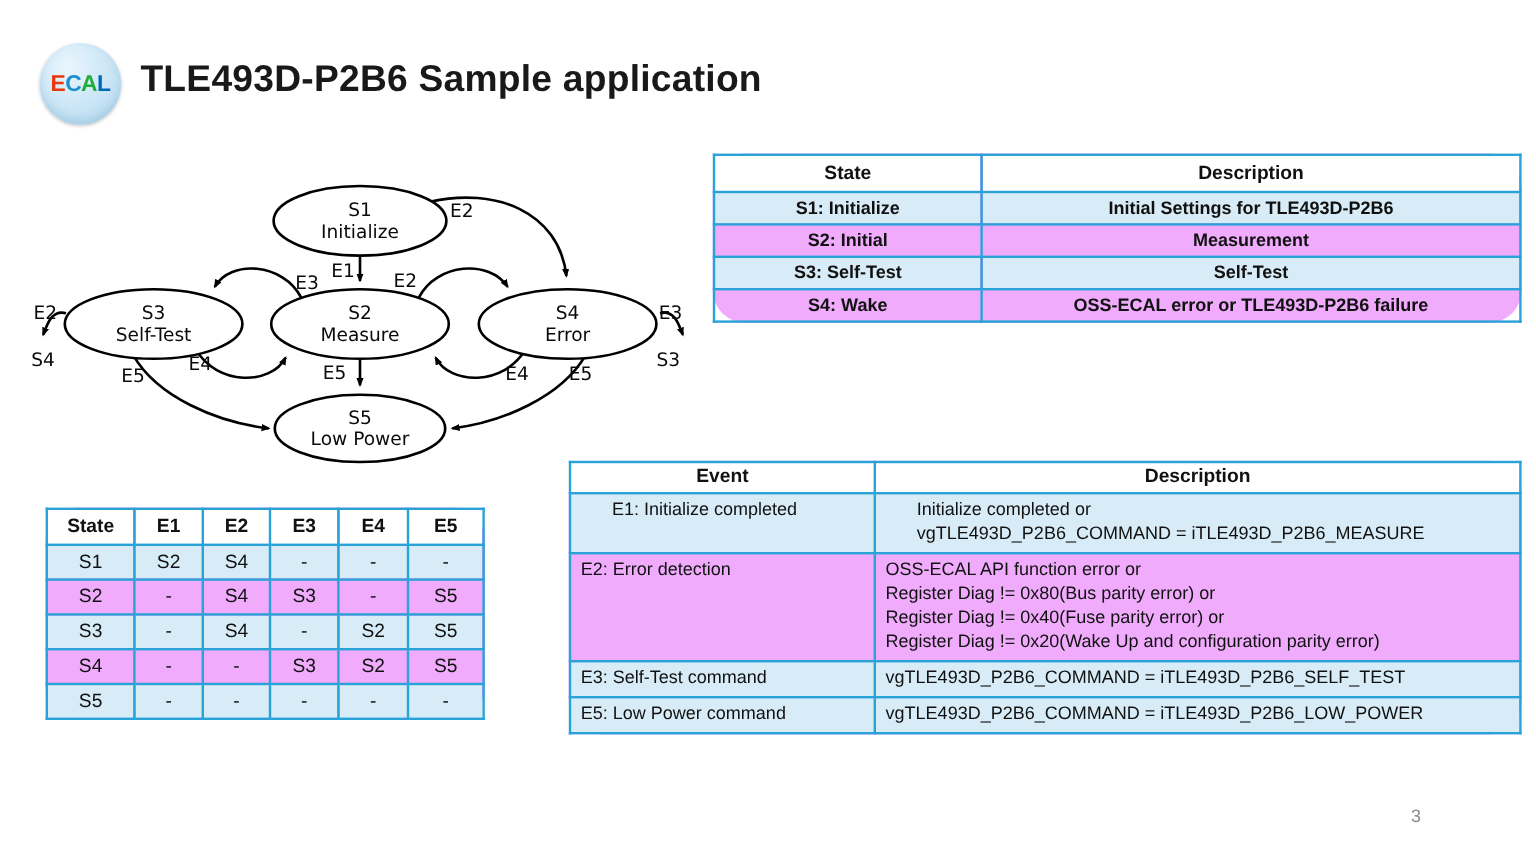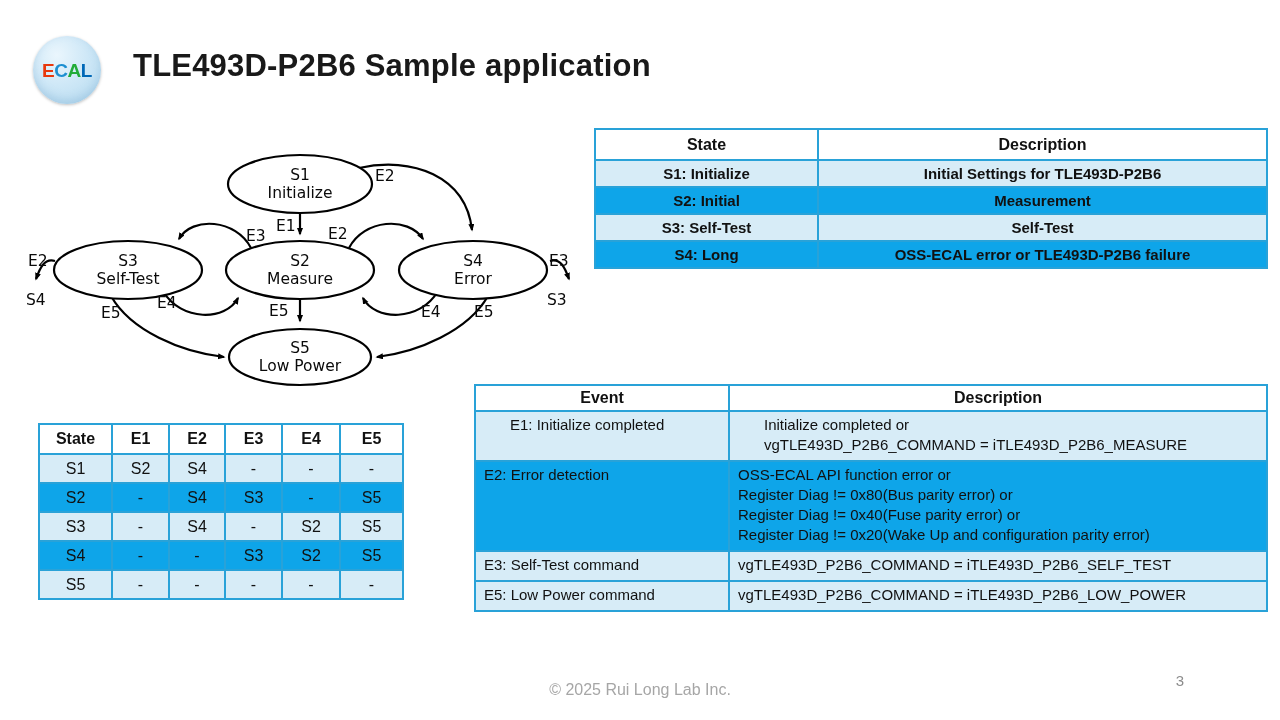--- a/index.html
+++ b/index.html
@@ -14,31 +14,31 @@
 
   
   #logo{position:absolute;left:33px;top:36px;width:68px;height:68px;border-radius:50%;
         background:radial-gradient(circle at 35% 28%, #eaf6fd 0%, #cfe8f7 45%, #b3d9ef 100%);
         box-shadow:0 1px 3px rgba(0,0,0,.25), inset 0 -4px 8px rgba(120,170,205,.35);
         display:flex;align-items:center;justify-content:center;
         font-weight:700;font-size:19px;letter-spacing:-.5px;}
   #logo span{line-height:1;}
   .lg-e{color:#e8380d;} .lg-c{color:#1d8fd1;} .lg-a{color:#22ac38;} .lg-l{color:#0068b7;}
   #title{position:absolute;left:117px;top:48px;font-size:31px;font-weight:700;
-         letter-spacing:.2px;color:var(--text-dark);white-space:nowrap;margin-left:16px;}
+         letter-spacing:.2px;color:var(--text-dark);white-space:nowrap;}
 
   
   #diagram{position:absolute;left:0;top:0;width:1280px;height:720px;}
   #diagram .st{fill:#ffffff;stroke:#000;stroke-width:2.2px;}
   #diagram path.edge{fill:none;stroke:#000;stroke-width:2.2px;}
   #diagram text{font-family:"DejaVu Sans","Liberation Sans",sans-serif;font-size:15.5px;fill:#0a0a0a;}
   #diagram text.sc{text-anchor:middle;}
 
   
-  table.tbl{border-collapse:collapse;table-layout:fixed;background:#0ea5e9;position:absolute;}
+  table.tbl{border-collapse:collapse;table-layout:fixed;background:#f0abfc;position:absolute;border-radius:27px;}
   table.tbl th,table.tbl td{border:2px solid var(--accent-blue);font-size:15px;
         color:#111;overflow:hidden;}
   table.tbl th{font-weight:700;text-align:center;font-size:16px;background:#fff;}
   table.tbl tr.alt td{background:var(--row-fill);}
 
   
   #state-table{left:594px;top:128px;width:672px;}
   #state-table th{height:27px;}
   #state-table td{height:25px;padding:0 8px;text-align:center;font-weight:bold;}
 
@@ -153,21 +153,21 @@
       </tr>
       <tr>
         <td>S2: Initial</td>
         <td>Measurement</td>
       </tr>
       <tr class="alt">
         <td>S3: Self-Test</td>
         <td>Self-Test</td>
       </tr>
       <tr>
-        <td>S4: Long</td>
+        <td>S4: Wake</td>
         <td>OSS-ECAL error or TLE493D-P2B6 failure</td>
       </tr>
     </tbody>
   </table>
 
   <table class="tbl" id="transition-table">
     <colgroup>
       <col style="width:73px">
         <col style="width:57px">
         <col style="width:56px">
@@ -265,16 +265,15 @@
       </tr>
       <tr class="alt r5">
         <td>E5: Low Power command</td>
         <td>
           <div class="ln">vgTLE493D_P2B6_COMMAND = iTLE493D_P2B6_LOW_POWER</div>
         </td>
       </tr>
     </tbody>
   </table>
 
-  <div id="footer">© 2025 Rui Long Lab Inc.</div>
   <div id="page-num">3</div>
 
 </div>
 
 </body></html>

